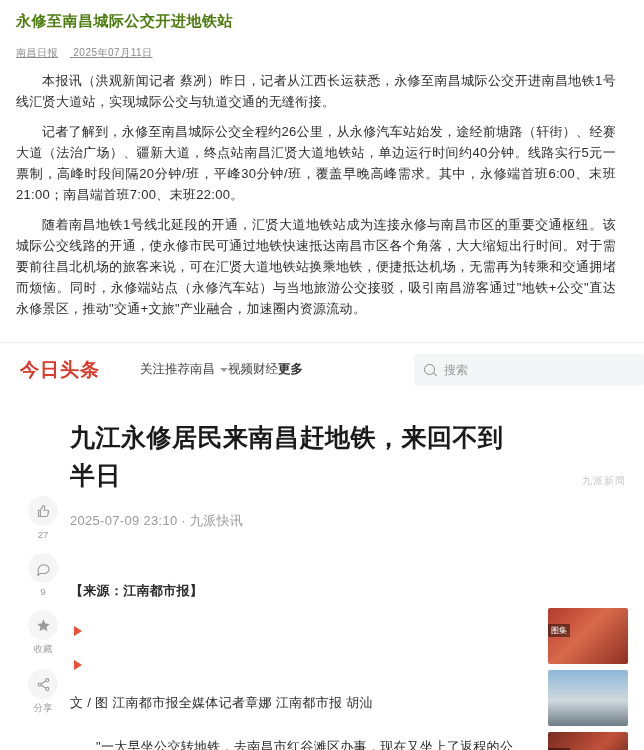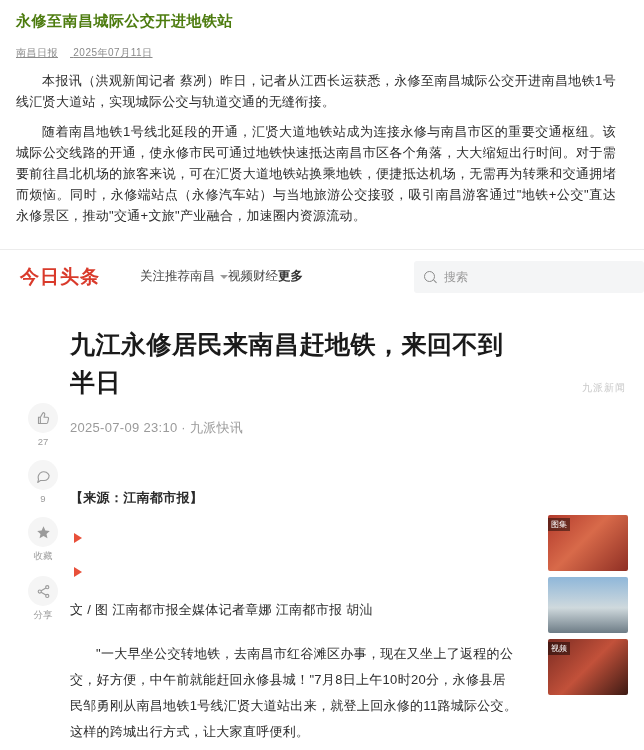--- a/index.html
+++ b/index.html
@@ -223,40 +223,41 @@
   .thumb {
     width: 80px;
     height: 56px;
     margin-bottom: 6px;
     position: relative;
     overflow: hidden;
     border-radius: 2px;
   }
   .thumb .tag {
     position: absolute;
-    left: 0; top: 3px;
+    left: 0; top: 16px;
     background: rgba(0,0,0,0.45);
     color: #fff;
     font-size: 8px;
     padding: 1px 3px;
   }
   .thumb.t1 { background: linear-gradient(135deg,#b23a2c 0%,#d86a4a 45%,#8f2f24 100%); }
   .thumb.t2 { background: linear-gradient(180deg,#8fb7d9 0%,#cfd9dd 55%,#6d7c86 100%); }
   .thumb.t3 { background: linear-gradient(135deg,#7a2b22 0%,#c2513a 50%,#3d1a14 100%); }
 </style>
 </head>
 <body>
 
 <div class="top-article">
   <h1 class="top-title">永修至南昌城际公交开进地铁站</h1>
   <div class="top-meta">
     <span class="src">南昌日报</span>
     <span>2025年07月11日</span>
   </div>
   <p class="top-p">本报讯（洪观新闻记者 蔡冽）昨日，记者从江西长运获悉，永修至南昌城际公交开进南昌地铁1号线汇贤大道站，实现城际公交与轨道交通的无缝衔接。</p>
+  <p class="top-p">记者了解到，永修至南昌城际公交全程约26公里，从永修汽车站始发，途经前塘路（轩街）、经赛大道（法治广场）、疆新大道，终点站南昌汇贤大道地铁站，单边运行时间约40分钟。线路实行5元一票制，高峰时段间隔20分钟/班，平峰30分钟/班，覆盖早晚高峰需求。其中，永修端首班6:00、末班21:00；南昌端首班7:00、末班22:00。</p>
   <p class="top-p">随着南昌地铁1号线北延段的开通，汇贤大道地铁站成为连接永修与南昌市区的重要交通枢纽。该城际公交线路的开通，使永修市民可通过地铁快速抵达南昌市区各个角落，大大缩短出行时间。对于需要前往昌北机场的旅客来说，可在汇贤大道地铁站换乘地铁，便捷抵达机场，无需再为转乘和交通拥堵而烦恼。同时，永修端站点（永修汽车站）与当地旅游公交接驳，吸引南昌游客通过"地铁+公交"直达永修景区，推动"交通+文旅"产业融合，加速圈内资源流动。</p>
 </div>
 
 <div class="tt-header">
   <div class="tt-logo">今日头条</div>
   <div class="tt-nav">
     <div class="nav-item">
         <span>关注</span>
       </div>
     <div class="nav-item">

